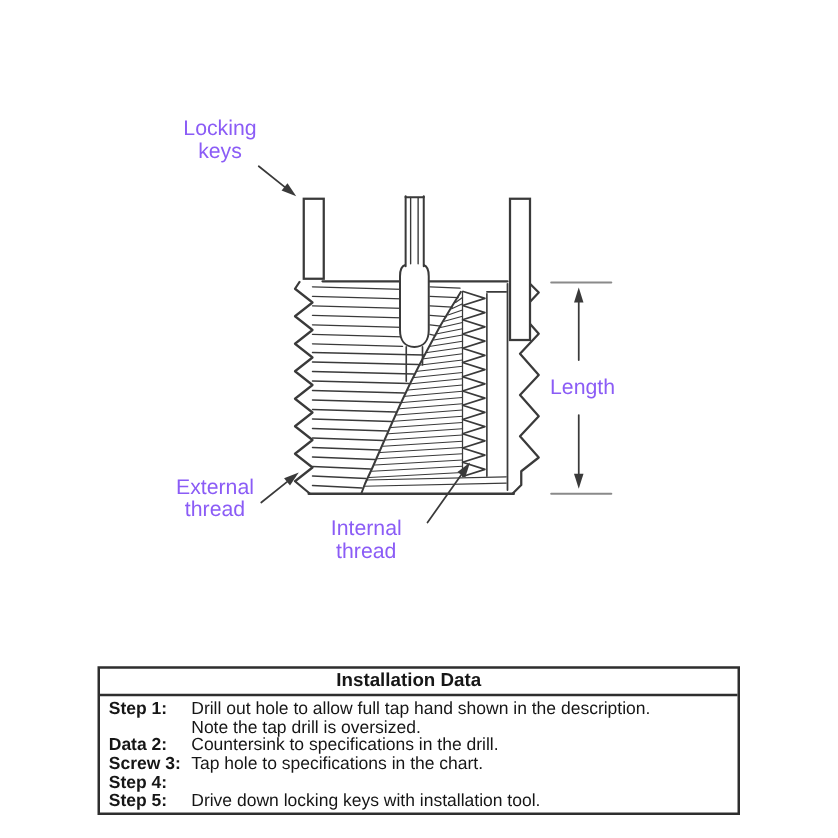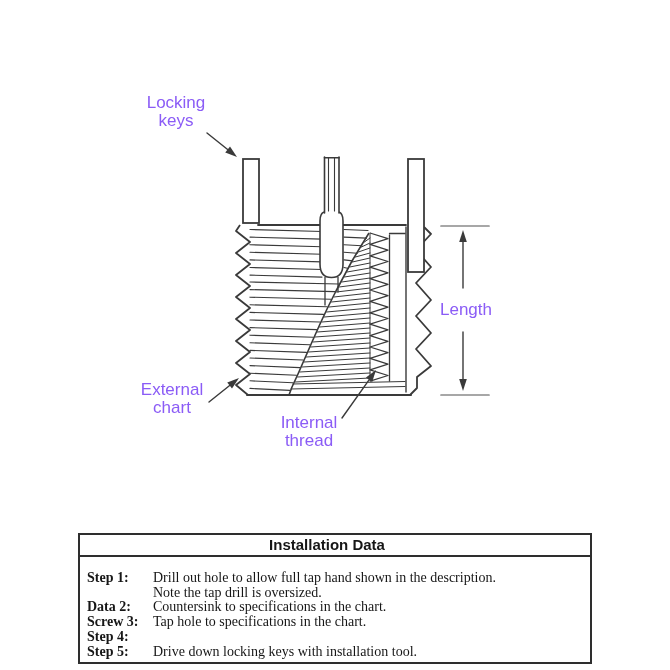--- a/index.html
+++ b/index.html
@@ -14,21 +14,21 @@
   }
   .lbl.single{white-space:nowrap;}
   .itable{
     position:absolute;left:78px;top:533px;width:514px;box-sizing:border-box;
     border:2px solid #2e2e2e;background:#fff;
   }
   .itable .hdr{
     font-size:15px;font-weight:bold;text-align:center;line-height:18px;
     padding:1px 16px 1px 0;border-bottom:2px solid #2e2e2e;
   }
-  .itable .body{padding:14px 3px 3px 7px;font-family:Liberation Serif, serif;}
+  .itable .body{padding:2px 3px 3px 7px;}
   .step-row{display:flex;font-size:14px;line-height:14.7px;}
   .step-label{flex:0 0 66px;font-weight:bold;}
   .step-text{flex:1;white-space:pre-line;}
 </style>
 </head>
 <body>
 
 <div class="stage">
 
   <svg viewBox="0 0 670 670">
@@ -144,36 +144,36 @@
         <polygon points="463,391 459.2,379 466.8,379" fill="#3a3a3a"></polygon>
       </g>
     </svg>
 
   <div class="lbl" style="left:136px;top:94px;width:80px;">Locking
 keys</div>
 
   <div class="lbl single" style="left:440px;top:301px;">Length</div>
 
   <div class="lbl" style="left:131px;top:381px;width:82px;">External
-chart</div>
+thread</div>
 
-  <div class="lbl" style="left:268px;top:414px;width:82px;">Internal
+  <div class="lbl" style="left:252px;top:414px;width:82px;">Internal
 thread</div>
 
   <div class="itable">
     <div class="hdr">Installation Data</div>
     <div class="body">
         <div class="step-row">
           <div class="step-label">Step 1:</div>
           <div class="step-text">Drill out hole to allow full tap hand shown in the description.
 Note the tap drill is oversized.</div>
         </div>
         <div class="step-row">
           <div class="step-label">Data 2:</div>
-          <div class="step-text">Countersink to specifications in the chart.</div>
+          <div class="step-text">Countersink to specifications in the drill.</div>
         </div>
         <div class="step-row">
           <div class="step-label">Screw 3:</div>
           <div class="step-text">Tap hole to specifications in the chart.</div>
         </div>
         <div class="step-row">
           <div class="step-label">Step 4:</div>
         </div>
         <div class="step-row">
           <div class="step-label">Step 5:</div>

